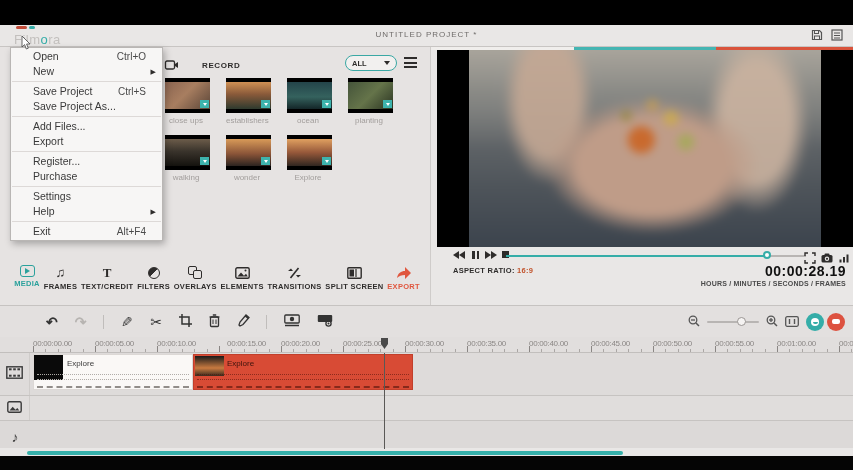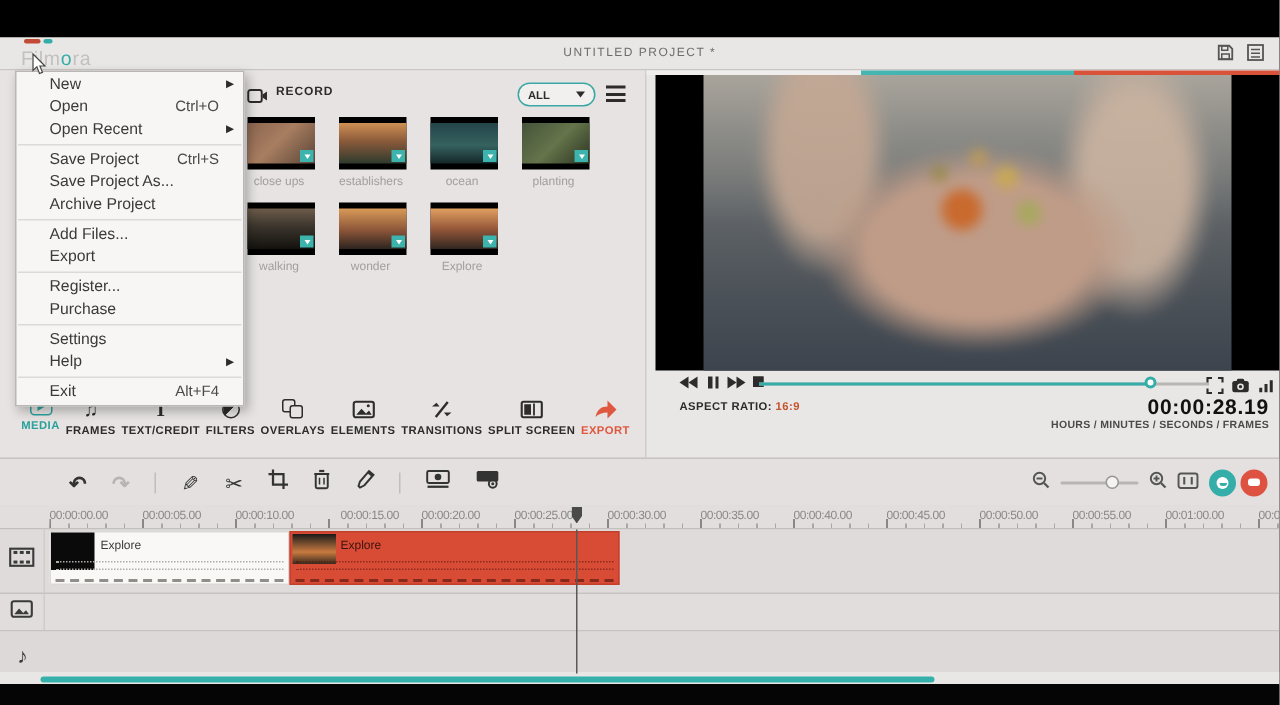--- a/index.html
+++ b/index.html
@@ -14,21 +14,21 @@
   .dash-red{width:11px;height:3px;border-radius:2px;background:#c24b38;}
   .dash-teal{width:6px;height:3px;border-radius:2px;background:#35ada8;}
   .logo-text{font-size:13px;color:#c3c0be;letter-spacing:.5px;position:relative;top:4px;}
   .logo-text .accent{color:#35ada8;}
   .win-title{position:absolute;left:0;right:0;top:5px;text-align:center;font-size:8px;color:#6f6c6a;letter-spacing:1px;}
   .titlebar-icons{position:absolute;right:10px;top:4px;display:flex;gap:8px;}
   .titlebar-icons svg{display:block;}
 
   
   .media-panel{position:absolute;left:0;top:47px;width:430px;height:215px;background:#e6e3e2;}
-  .record-row{position:absolute;left:165px;top:9px;display:flex;gap:6px;}
+  .record-row{position:absolute;left:165px;top:9px;display:flex;align-items:center;gap:24px;}
   .record-label{font-size:8px;font-weight:bold;color:#2e2c2b;letter-spacing:.6px;}
   .filter-dropdown{position:absolute;left:345px;top:8px;width:52px;height:16px;border:1px solid #3aa8a4;border-radius:8px;background:#f2f0ef;display:flex;align-items:center;padding:0 6px;justify-content:space-between;}
   .filter-dropdown .val{font-size:7.5px;font-weight:bold;color:#2e2c2b;}
   .caret-down{width:0;height:0;border-left:3.5px solid transparent;border-right:3.5px solid transparent;border-top:4px solid #2e2c2b;}
   .hamburger{position:absolute;left:404px;top:10px;width:13px;}
   .hamburger i{display:block;height:2px;background:#2e2c2b;margin-bottom:2.5px;}
 
   .thumb-grid{position:absolute;left:0;top:0;width:430px;height:215px;}
   .thumb{position:absolute;width:42px;}
   .thumb .frame{width:45px;height:35px;background:#000;padding:4px 0;position:relative;}
@@ -531,27 +531,25 @@
     </div>
 
     <div class="scrollzone">
       <div class="scroll-thumb"></div>
     </div>
   </div>
 
   <div class="bottombar-black"></div>
 
   <div class="filemenu">
+    <div class="mi"><span>Open</span><span class="sc">Ctrl+O</span></div>
     <div class="mi"><span>New</span><span class="arrow">▶</span></div>
-    <div class="mi"><span>Open</span><span class="sc">Ctrl+O</span></div>
-    <div class="mi"><span>Open Recent</span><span class="arrow">▶</span></div>
     <div class="menu-sep"></div>
     <div class="mi"><span>Save Project</span><span class="sc">Ctrl+S</span></div>
     <div class="mi"><span>Save Project As...</span></div>
-    <div class="mi"><span>Archive Project</span></div>
     <div class="menu-sep"></div>
     <div class="mi"><span>Add Files...</span></div>
     <div class="mi"><span>Export</span></div>
     <div class="menu-sep"></div>
     <div class="mi"><span>Register...</span></div>
     <div class="mi"><span>Purchase</span></div>
     <div class="menu-sep"></div>
     <div class="mi"><span>Settings</span></div>
     <div class="mi"><span>Help</span><span class="arrow">▶</span></div>
     <div class="menu-sep"></div>

